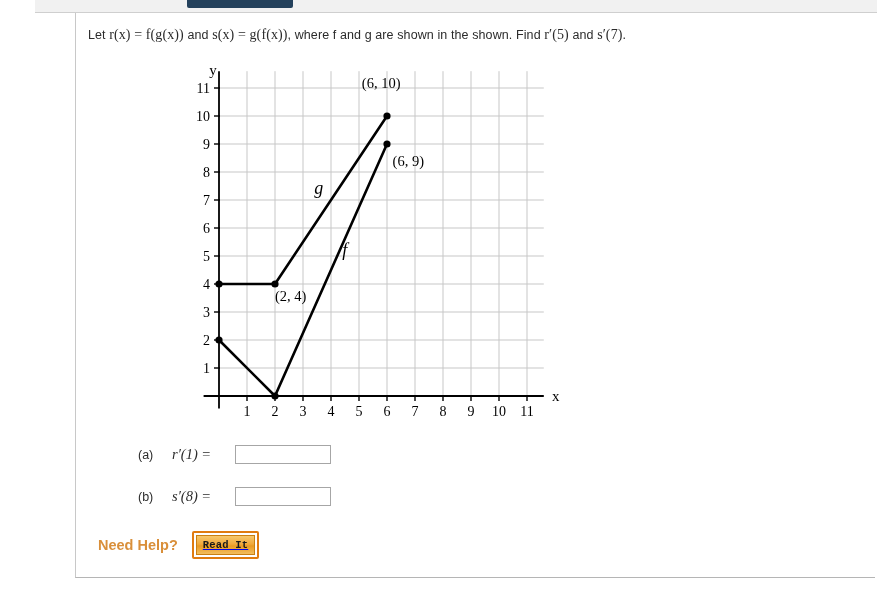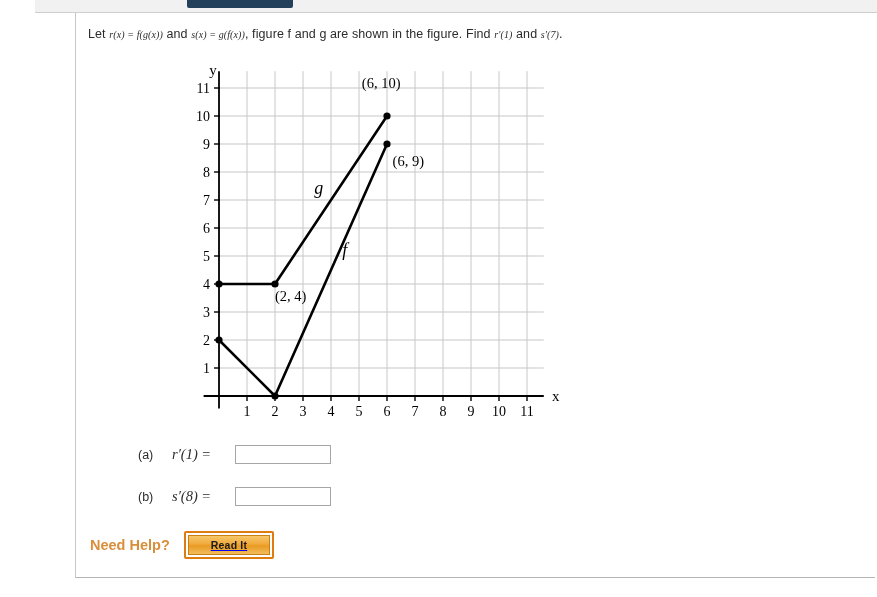--- a/index.html
+++ b/index.html
@@ -49,23 +49,22 @@
   #problem-statement {
     position: absolute;
     left: 12px;
     top: 14px;
     font-size: 12.5px;
     color: #2b2b2b;
     white-space: nowrap;
     letter-spacing: 0.1px;
   }
   #problem-statement .mvar {
-    font-style: italic;
-    font-family: "Liberation Serif", serif;
-    font-size: 10px;
+    font-family: "Liberation Serif", serif;
+    font-size: 14px;
   }
   
   #figure {
     position: absolute;
     left: 105px;
     top: 35px;
     width: 400px;
     height: 390px;
   }
   #figure svg {
@@ -99,21 +98,21 @@
     background: #ffffff;
     box-sizing: border-box;
     font-family: "Liberation Sans", sans-serif;
     font-size: 12px;
     padding: 0 3px;
     outline: none;
   }
   
   #need-help-bar {
     position: absolute;
-    left: 14px;
+    left: 22px;
     top: 518px;
     display: flex;
     align-items: center;
   }
   #need-help-label {
     color: #d98f3a;
     font-weight: bold;
     font-size: 14.5px;
     margin-right: 14px;
   }
@@ -125,24 +124,25 @@
     background: #ffffff;
     line-height: 0;
   }
   #read-it-button .btn-inner {
     display: block;
     background: linear-gradient(to bottom, #f7c76a 0%, #f0a93c 45%, #e99a22 55%, #f3bd5c 100%);
     border: 1px solid #c97f12;
     color: #1a1a1a;
     font-size: 10.5px;
     font-weight: bold;
-    padding: 3px 22px;
+    padding: 3px 6px;
     line-height: 12px;
     letter-spacing: 0.2px;
     white-space: nowrap;
+    font-family: Liberation Mono, monospace;
   }
   
   .tick-label {
     font-family: "Liberation Serif", serif;
     font-size: 14px;
     fill: #000000;
   }
   .axis-name {
     font-family: "Liberation Serif", serif;
     font-size: 15px;
@@ -163,21 +163,21 @@
 </head>
 <body>
 
 <div id="top-chrome">
   <div id="top-chrome-tab"></div>
 </div>
 
 <div id="content-card">
 
   <div id="problem-statement">
-    <span>Let </span><span class="mvar">r(x) = f(g(x))</span><span> and </span><span class="mvar">s(x) = g(f(x))</span><span>, figure f and g are shown in the figure. Find </span><span class="mvar">r′(1)</span><span> and </span><span class="mvar">s′(7)</span><span>.</span>
+    <span>Let </span><span class="mvar">r(x) = f(g(x))</span><span> and </span><span class="mvar">s(x) = g(f(x))</span><span>, where f and g are shown in the shown. Find </span><span class="mvar">r′(5)</span><span> and </span><span class="mvar">s′(7)</span><span>.</span>
   </div>
 
   <div id="figure">
     <svg id="graph-svg" width="400" height="390" viewBox="0 0 400 390">
       <g id="grid-layer">
           <line x1="38" y1="320" x2="362.8" y2="320" stroke="#c7c7c7" stroke-width="1"></line>
           <line x1="38" y1="292" x2="362.8" y2="292" stroke="#c7c7c7" stroke-width="1"></line>
           <line x1="38" y1="264" x2="362.8" y2="264" stroke="#c7c7c7" stroke-width="1"></line>
           <line x1="38" y1="236" x2="362.8" y2="236" stroke="#c7c7c7" stroke-width="1"></line>
           <line x1="38" y1="208" x2="362.8" y2="208" stroke="#c7c7c7" stroke-width="1"></line>

